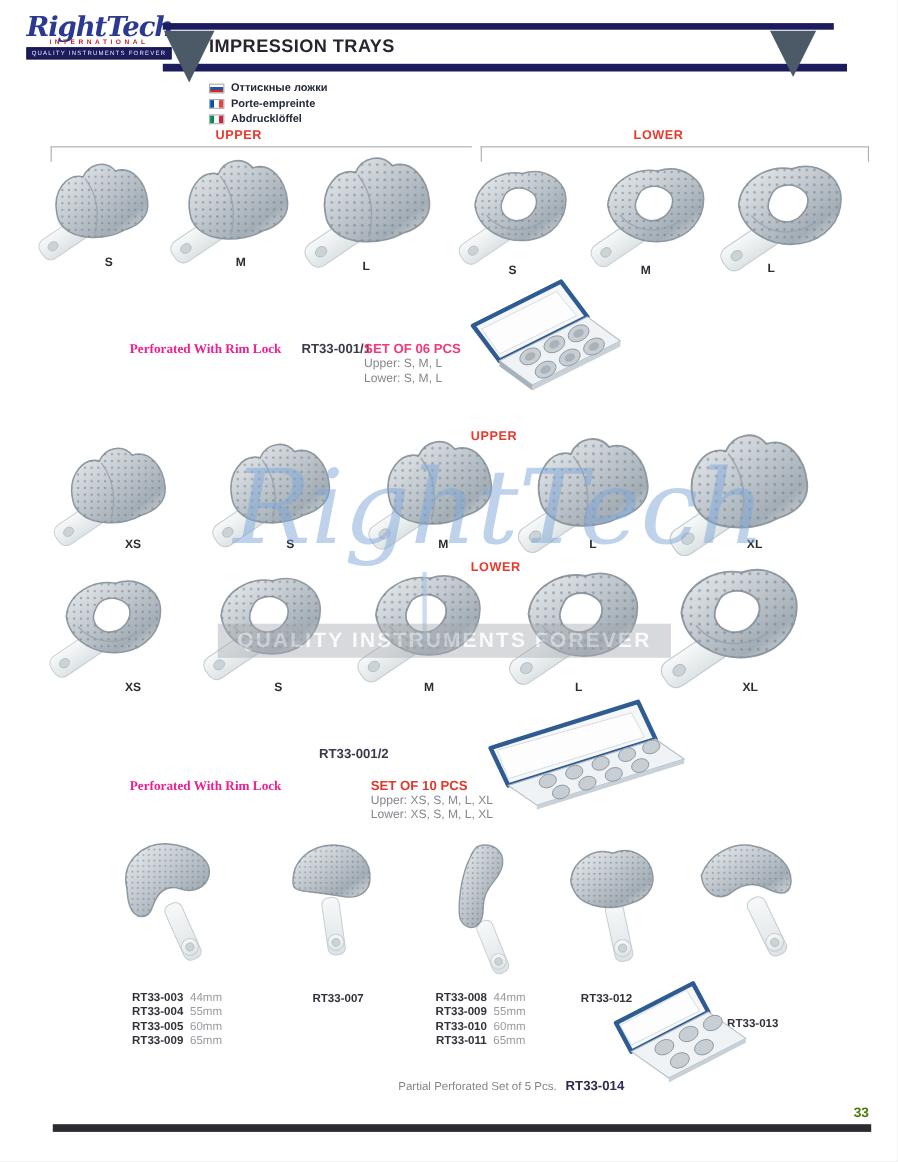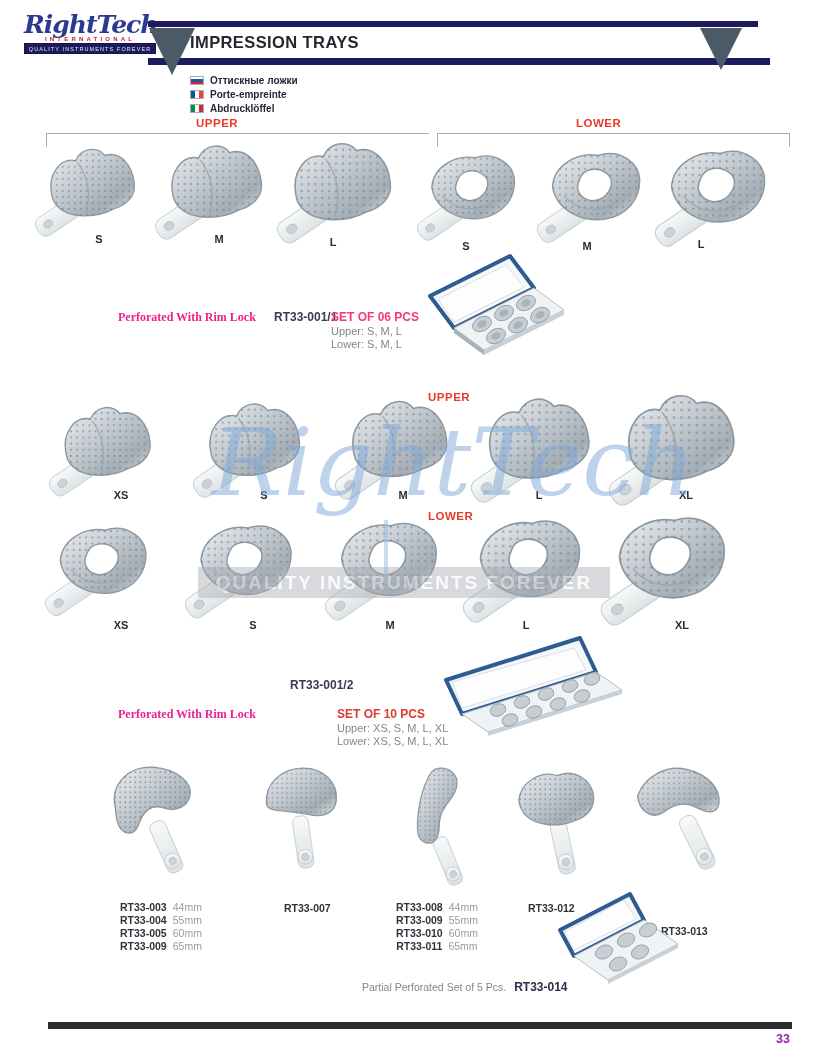--- a/index.html
+++ b/index.html
@@ -49,21 +49,21 @@
   
   .wm{position:absolute;pointer-events:none;z-index:6;}
   .wm-script{left:212px;top:408px;font-family:"DejaVu Serif",serif;font-style:italic;
              font-size:94px;color:#7fa8d9;opacity:.5;white-space:nowrap;}
   .wm-int{left:388px;top:547px;font-size:13px;font-weight:bold;color:#8fadd0;opacity:.62;letter-spacing:7px;white-space:nowrap;}
   .wm-bar{left:198px;top:567px;width:412px;height:31px;background:#a8adb2;opacity:.45;
           text-align:center;line-height:31px;font-size:19px;font-weight:bold;color:#f2f4f6;letter-spacing:2px;white-space:nowrap;}
   .wm-vline{left:384px;top:520px;width:4px;height:64px;background:#9fc0e4;opacity:.55;}
   
   .footer-bar{position:absolute;left:48px;top:1022px;width:744px;height:7px;background:#2b2b30;}
-  .page-num{position:absolute;right:26px;top:1032px;font-size:12.5px;font-weight:bold;color:#a21caf;}
+  .page-num{position:absolute;right:26px;top:1004px;font-size:12.5px;font-weight:bold;color:#4d7c0f;}
   svg.img{position:absolute;overflow:visible;}
 </style>
 </head>
 <body>
 
 <div class="page">
 
   <svg width="0" height="0" style="position:absolute" aria-hidden="true">
     <defs>
       <linearGradient id="met" x1="0" y1="0" x2="1" y2="1">

